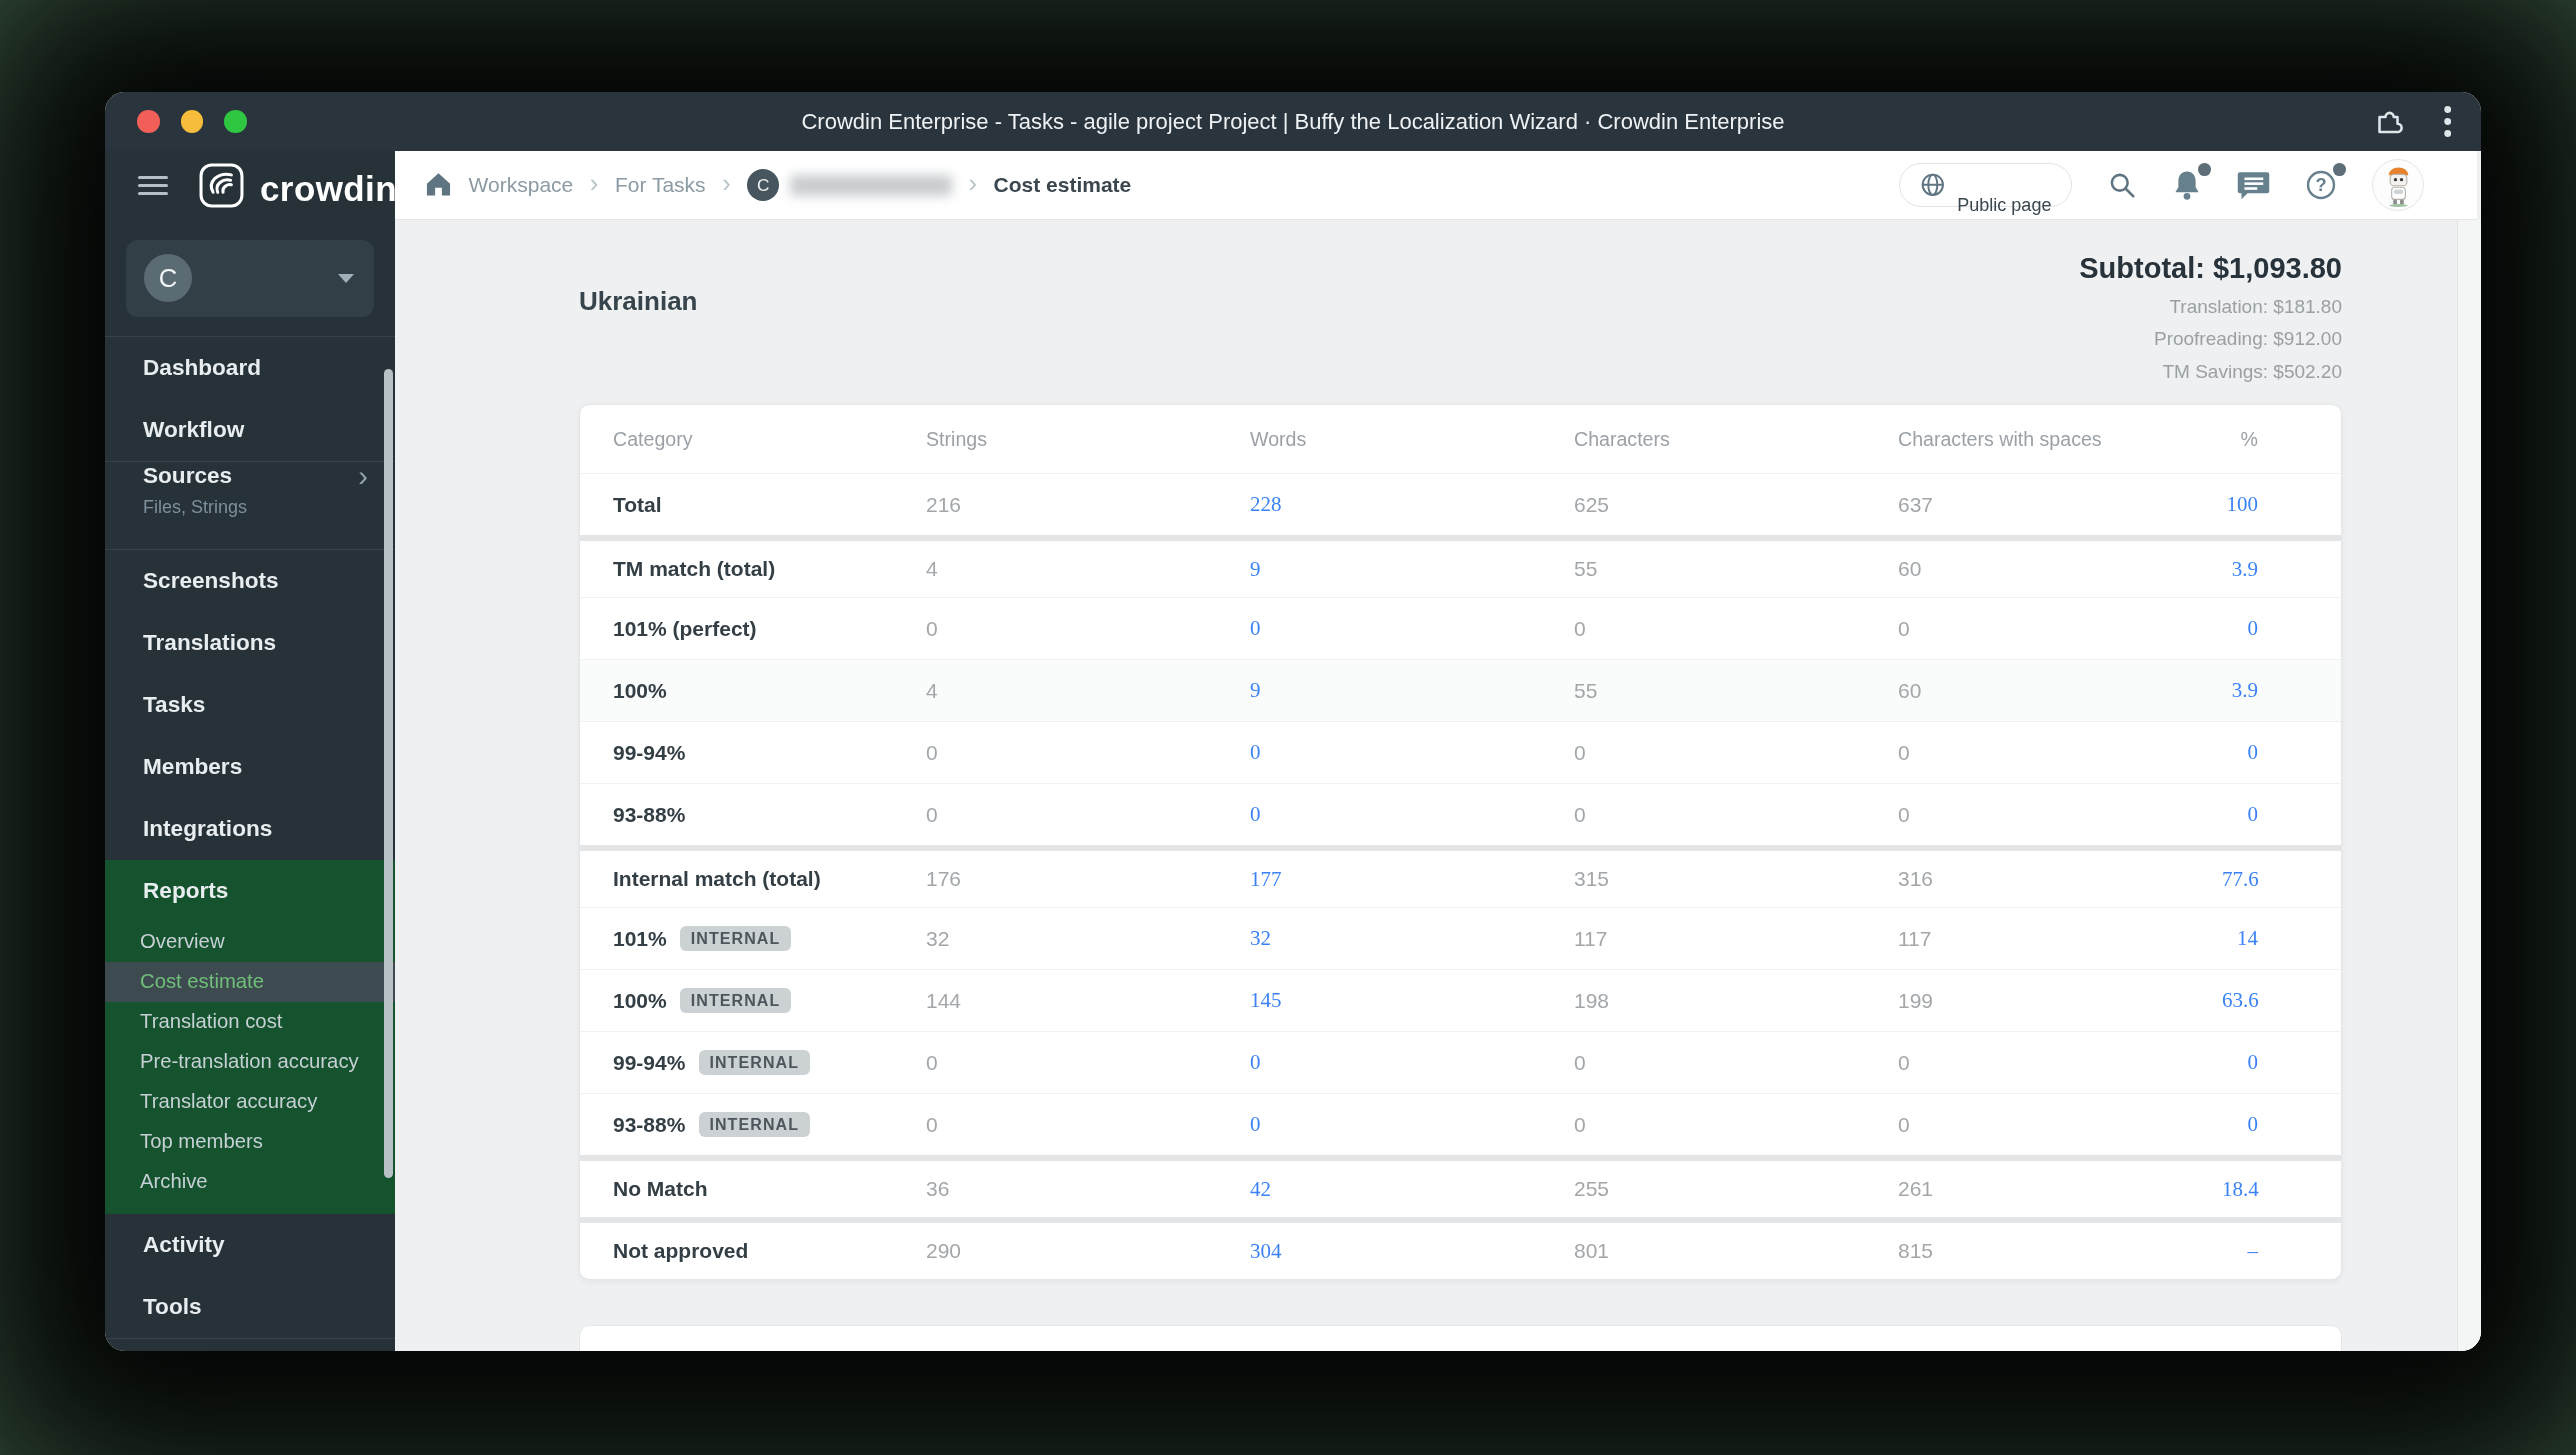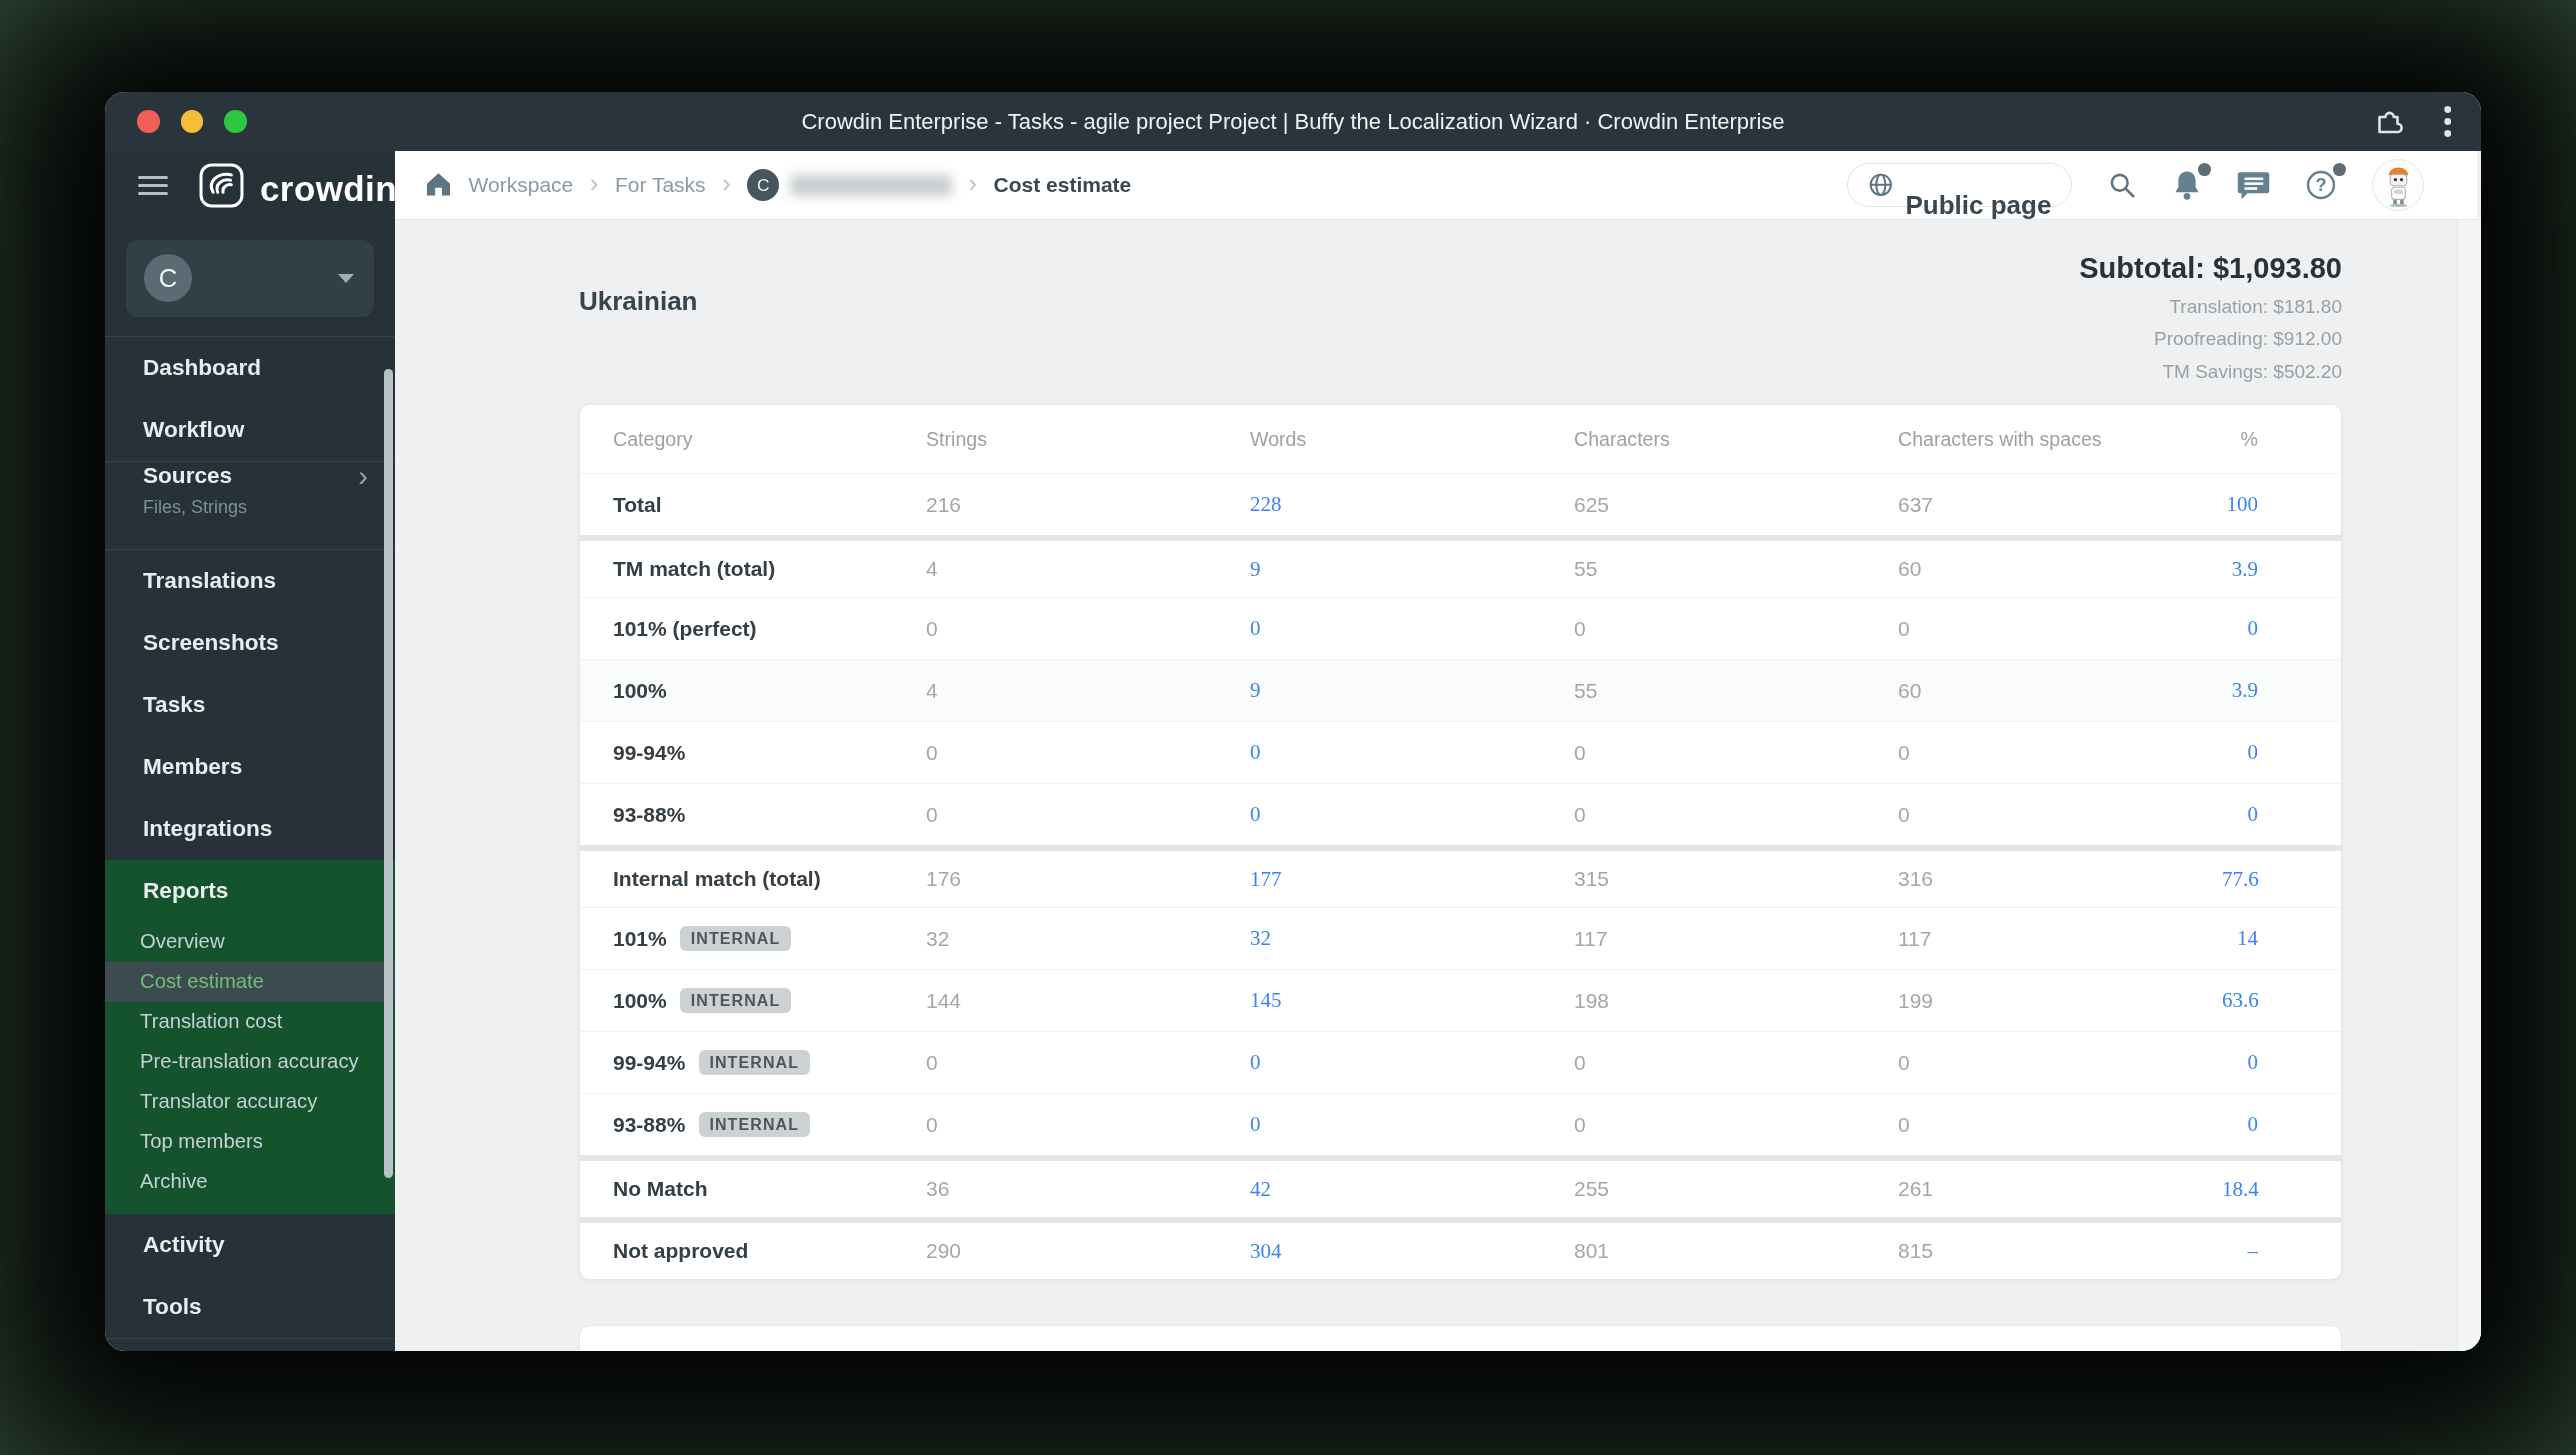--- a/index.html
+++ b/index.html
@@ -46,21 +46,21 @@
   .content{flex:1;position:relative;background:#eef0f1;overflow:hidden;}
   .appbar{position:absolute;left:0;top:0;right:4px;height:69px;background:#fff;border-bottom:0.8px solid #e3e5e6;display:flex;align-items:center;padding:0 53px 0 30px;box-sizing:border-box;z-index:3;}
   .crumbs{display:flex;align-items:center;gap:16.6px;font-size:21px;color:#8b9aa3;}
   .crumb-sep{color:#b9c4ca;font-size:25.6px;line-height:1;padding-bottom:3px;}
   .crumb-proj{display:flex;align-items:center;gap:10.5px;}
   .crumb-avatar{width:32px;height:32px;border-radius:50%;background:#46555e;color:#eef2f4;font-size:17.3px;display:flex;align-items:center;justify-content:center;}
   .redacted{width:162px;height:21px;border-radius:4.5px;background:#c9cdd0;filter:blur(5.3px);}
   .crumb-current{color:#3a474f;font-weight:600;}
   .appbar-right{margin-left:auto;display:flex;align-items:center;gap:35px;}
   .pill{height:42px;border:1.5px solid #dfe3e5;border-radius:22.6px;display:flex;align-items:center;gap:12px;padding:0 19.6px;background:#fff;}
-  .pill span{font-size:26px;color:#3a474f;font-weight:700;margin-top:40px;}
+  .pill span{font-size:18px;color:#3a474f;font-weight:400;margin-top:40px;}
   .icon-wrap{position:relative;display:flex;align-items:center;justify-content:center;}
   .dot-badge{position:absolute;top:-6px;right:-9px;width:12.8px;height:12.8px;border-radius:50%;background:#5d6e78;}
   .avatar{width:50px;height:50px;border-radius:50%;background:#fdfdfd;border:1.5px solid #e4e6e7;display:flex;align-items:center;justify-content:center;overflow:hidden;}
   .scrollstrip{position:absolute;top:69px;right:0;bottom:0;width:22.6px;background:#f4f6f6;border-left:0.8px solid #e2e4e5;z-index:2;}
   
   .main{position:absolute;left:0;right:22.6px;top:69px;bottom:0;overflow:hidden;}
   .lang-title{position:absolute;left:184px;top:66px;font-size:26px;font-weight:700;color:#37444c;}
   .totals{position:absolute;left:184px;width:1763px;top:0;text-align:right;}
   .totals .big{margin-top:32px;font-size:29px;font-weight:700;color:#28323a;}
   .totals .sub{margin-top:10.5px;font-size:19px;color:#9aa0a4;}
@@ -144,24 +144,24 @@
       <div class="sb-divider"></div>
       <div class="sb-item sb-sources">
         <div class="row">
             <span>Sources</span>
             <span class="chev">›</span>
           </div>
         <div class="sb-sub-note">Files, Strings</div>
       </div>
       <div class="sb-divider"></div>
       <div class="sb-item">
+          <span>Screenshots</span>
+        </div>
+      <div class="sb-item">
           <span>Translations</span>
-        </div>
-      <div class="sb-item">
-          <span>Screenshots</span>
         </div>
       <div class="sb-item">
           <span>Tasks</span>
         </div>
       <div class="sb-item">
           <span>Members</span>
         </div>
       <div class="sb-item">
           <span>Integrations</span>
         </div>

